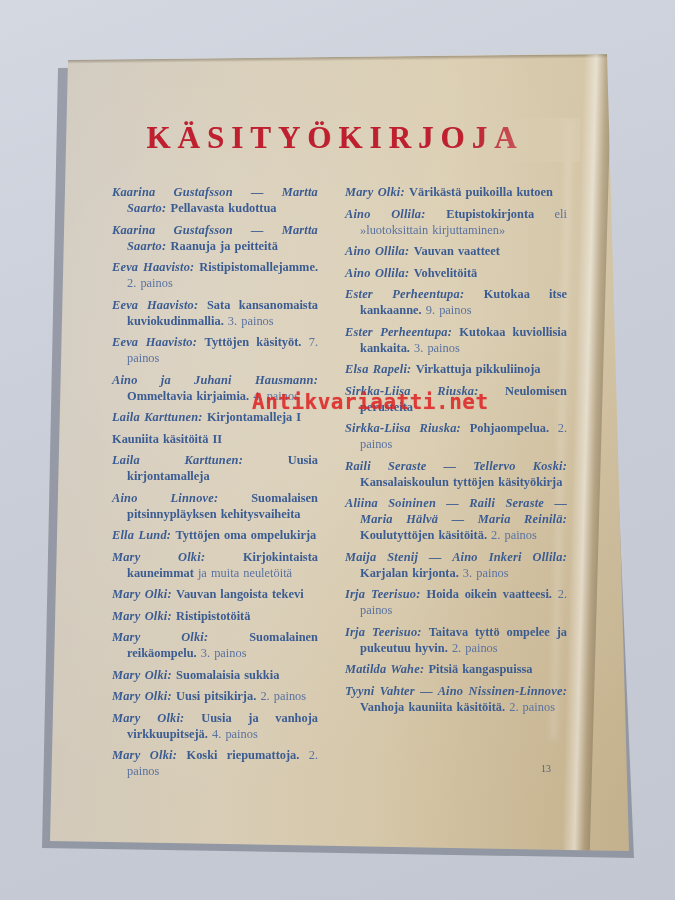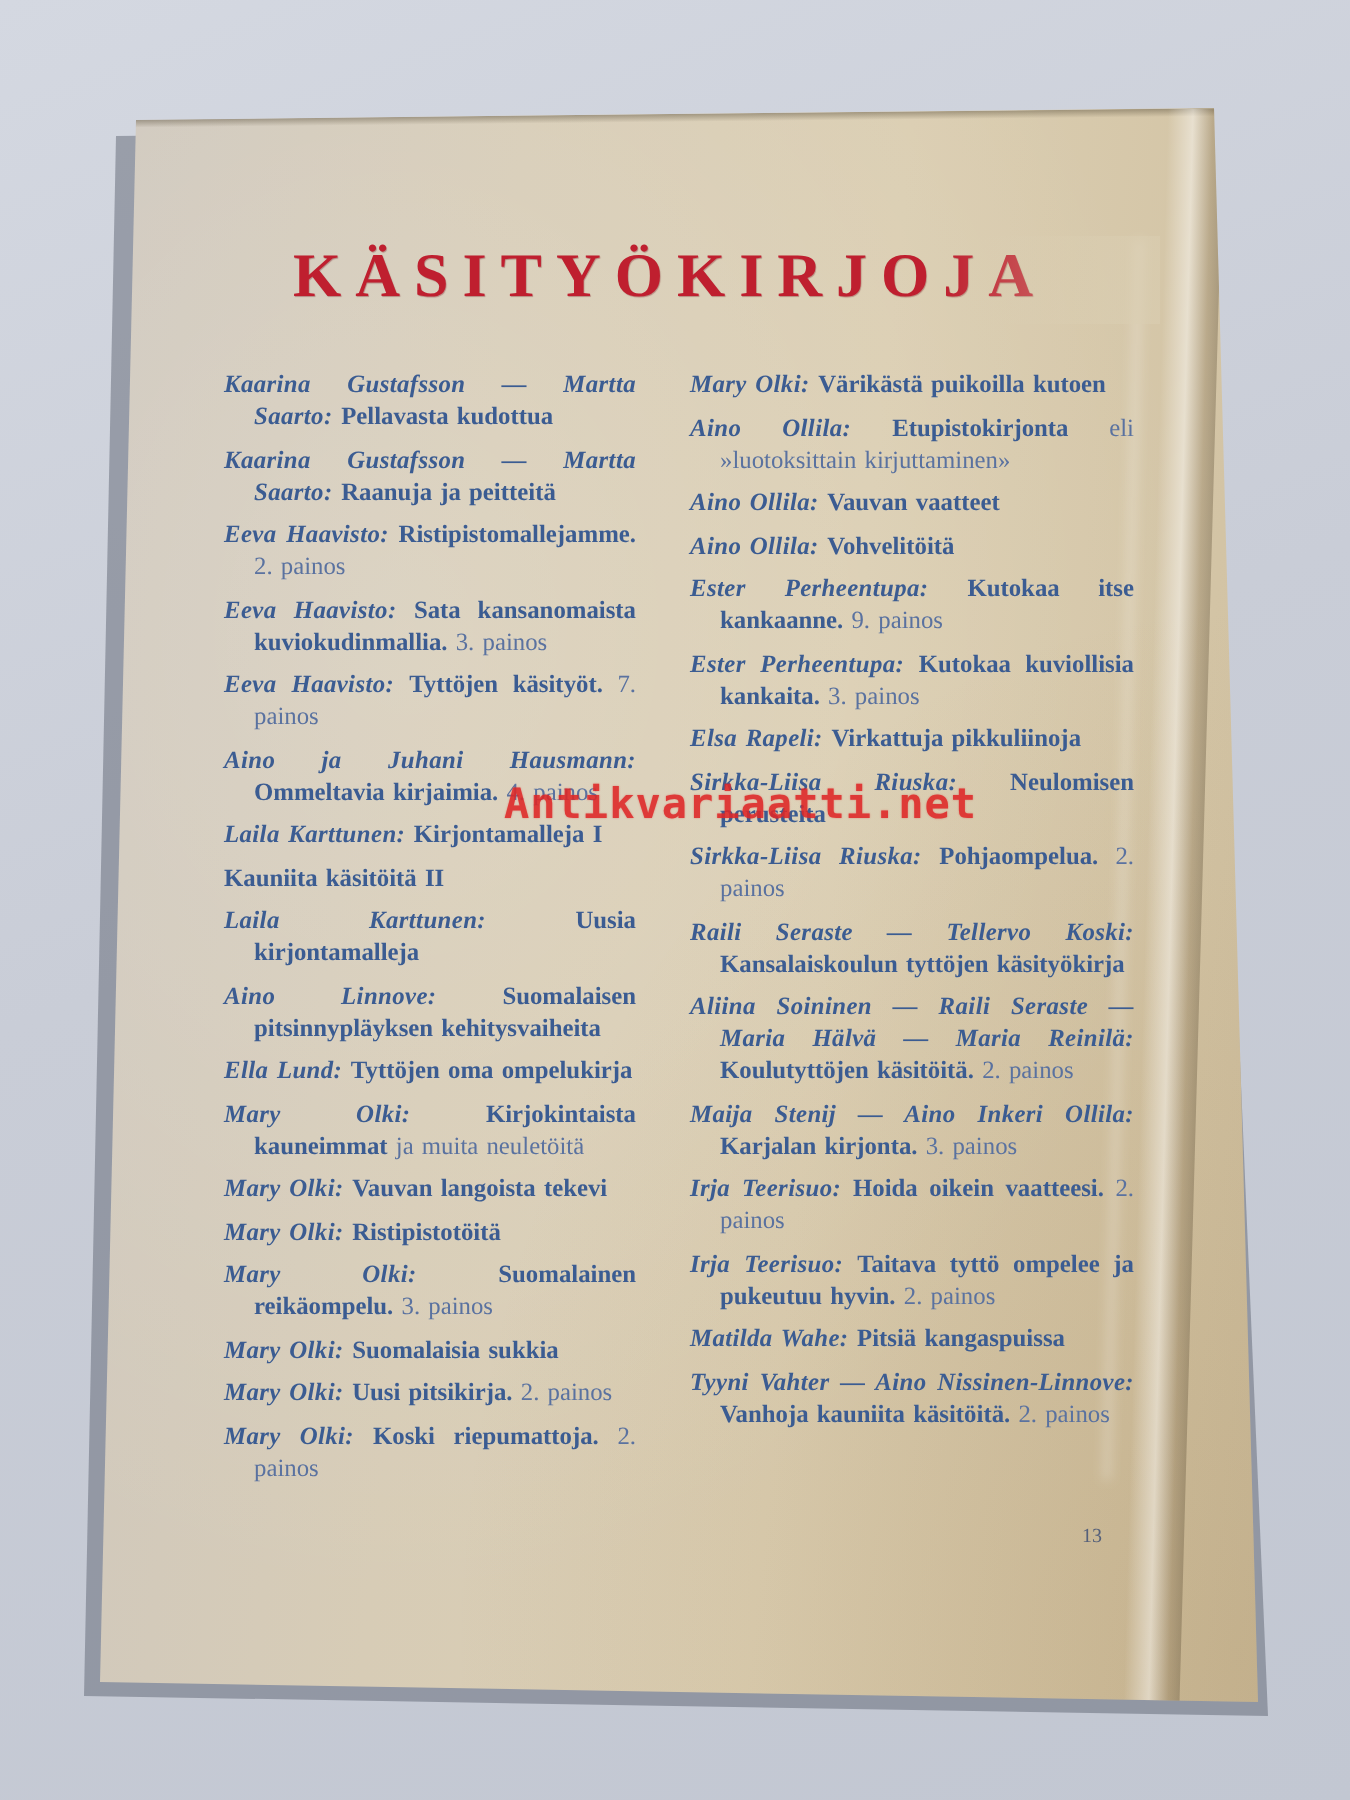--- a/index.html
+++ b/index.html
@@ -120,20 +120,21 @@
         <p class="entry"><span class="btitle">Kauniita käsitöitä II</span></p>
         <p class="entry"><span class="author">Laila Karttunen: </span><span class="btitle">Uusia kirjontamalleja</span></p>
         <p class="entry"><span class="author">Aino Linnove: </span><span class="btitle">Suomalaisen pitsinnypläyksen kehitysvaiheita</span></p>
         <p class="entry"><span class="author">Ella Lund: </span><span class="btitle">Tyttöjen oma ompelukirja</span></p>
         <p class="entry"><span class="author">Mary Olki: </span><span class="btitle">Kirjokintaista kauneimmat</span><span class="note"> ja muita neuletöitä</span></p>
         <p class="entry"><span class="author">Mary Olki: </span><span class="btitle">Vauvan langoista tekevi</span></p>
         <p class="entry"><span class="author">Mary Olki: </span><span class="btitle">Ristipistotöitä</span></p>
         <p class="entry"><span class="author">Mary Olki: </span><span class="btitle">Suomalainen reikäompelu.</span><span class="note"> 3. painos</span></p>
         <p class="entry"><span class="author">Mary Olki: </span><span class="btitle">Suomalaisia sukkia</span></p>
         <p class="entry"><span class="author">Mary Olki: </span><span class="btitle">Uusi pitsikirja.</span><span class="note"> 2. painos</span></p>
+        <p class="entry"><span class="author">Mary Olki: </span><span class="btitle">Uusia ja vanhoja virkkuupitsejä.</span><span class="note"> 4. painos</span></p>
         <p class="entry"><span class="author">Mary Olki: </span><span class="btitle">Koski riepumattoja.</span><span class="note"> 2. painos</span></p>
       </div>
     <div class="col col-right">
         <p class="entry"><span class="author">Mary Olki: </span><span class="btitle">Värikästä puikoilla kutoen</span></p>
         <p class="entry"><span class="author">Aino Ollila: </span><span class="btitle">Etupistokirjonta</span><span class="note"> eli »luotoksittain kirjuttaminen»</span></p>
         <p class="entry"><span class="author">Aino Ollila: </span><span class="btitle">Vauvan vaatteet</span></p>
         <p class="entry"><span class="author">Aino Ollila: </span><span class="btitle">Vohvelitöitä</span></p>
         <p class="entry"><span class="author">Ester Perheentupa: </span><span class="btitle">Kutokaa itse kankaanne.</span><span class="note"> 9. painos</span></p>
         <p class="entry"><span class="author">Ester Perheentupa: </span><span class="btitle">Kutokaa kuviollisia kankaita.</span><span class="note"> 3. painos</span></p>
         <p class="entry"><span class="author">Elsa Rapeli: </span><span class="btitle">Virkattuja pikkuliinoja</span></p>

